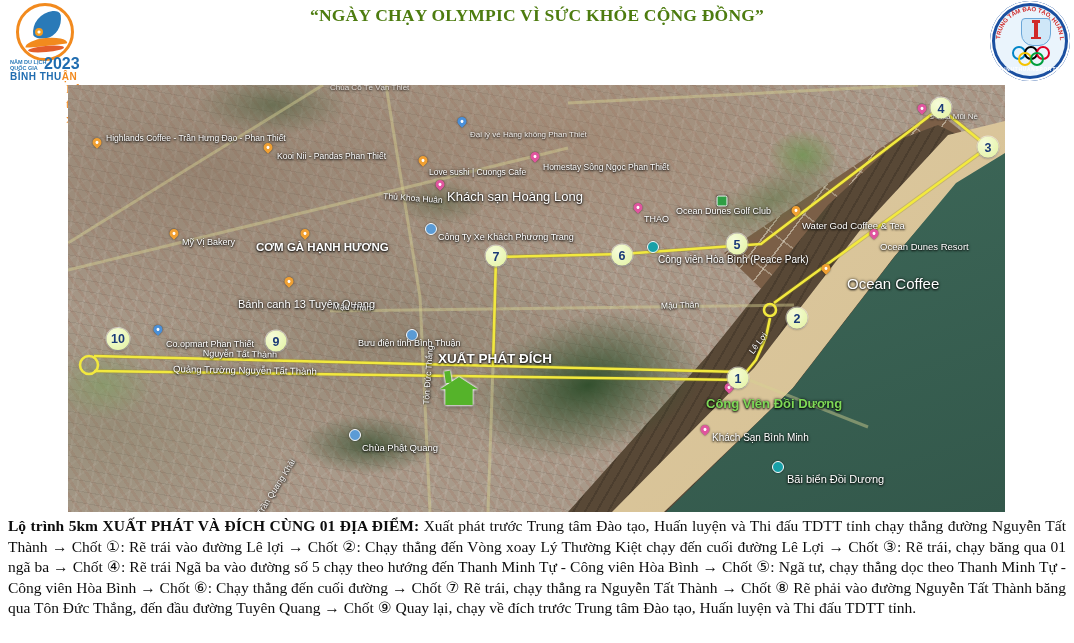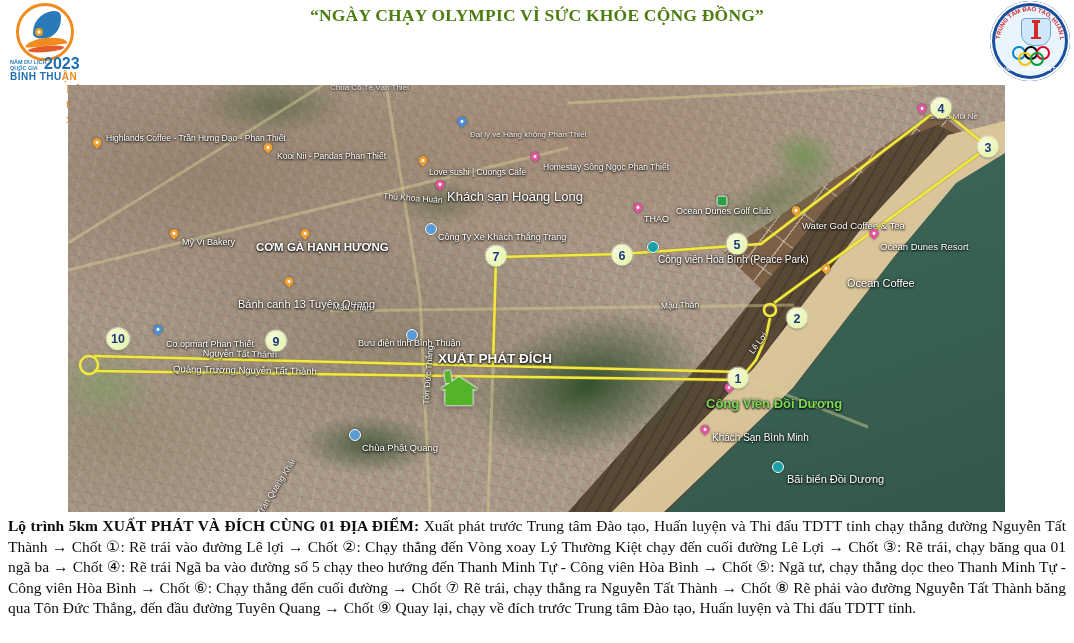--- a/index.html
+++ b/index.html
@@ -214,33 +214,33 @@
         <div class="poi-label" style="left: 379px; top: 111px; font-size: 13px;">Khách sạn Hoàng Long</div>
         <span class="pin hotel" style="left: 467px; top: 75px;"></span>
         <div class="poi-label" style="left: 475px; top: 82px; font-size: 8.5px;">Homestay Sông Ngọc Phan Thiết</div>
         <span class="pin food" style="left: 106px; top: 152px;"></span>
         <div class="poi-label" style="left: 114px; top: 157px; font-size: 9px;">Mỹ Vị Bakery</div>
         <span class="pin food" style="left: 237px; top: 152px;"></span>
         <div class="poi-label" style="left: 188px; top: 162px; font-size: 11.5px; font-weight: bold;">CƠM GÀ HẠNH HƯƠNG</div>
         <span class="pin food" style="left: 221px; top: 200px;"></span>
         <div class="poi-label" style="left: 170px; top: 219px; font-size: 11px;">Bánh canh 13 Tuyên Quang</div>
         <span class="dot dot-blue" style="left: 363px; top: 144px;"></span>
-        <div class="poi-label" style="left: 370px; top: 152px; font-size: 9px;">Công Ty Xe Khách Thắng Trang</div>
+        <div class="poi-label" style="left: 370px; top: 152px; font-size: 9px;">Công Ty Xe Khách Phương Trang</div>
         <span class="pin hotel" style="left: 570px; top: 126px;"></span>
         <div class="poi-label" style="left: 576px; top: 134px; font-size: 9px;">THAO</div>
         <span class="sq-green" style="left: 654px; top: 116px;"></span>
         <div class="poi-label" style="left: 608px; top: 126px; font-size: 9px;">Ocean Dunes Golf Club</div>
         <span class="dot dot-teal" style="left: 585px; top: 162px;"></span>
         <div class="poi-label" style="left: 590px; top: 174px; font-size: 10px;">Công viên Hòa Bình (Peace Park)</div>
         <span class="pin food" style="left: 728px; top: 129px;"></span>
         <div class="poi-label" style="left: 734px; top: 140px; font-size: 9.5px;">Water God Coffee &amp; Tea</div>
         <span class="pin hotel" style="left: 806px; top: 152px;"></span>
         <div class="poi-label" style="left: 812px; top: 161px; font-size: 9.5px;">Ocean Dunes Resort</div>
         <span class="pin food" style="left: 758px; top: 187px;"></span>
-        <div class="poi-label" style="left: 764px; top: 198px; font-size: 11px; padding-left: 15px;">Ocean Coffee</div>
+        <div class="poi-label" style="left: 764px; top: 198px; font-size: 15px; padding-left: 15px;">Ocean Coffee</div>
         <span class="pin hotel" style="left: 854px; top: 27px;"></span>
         <div class="poi-label" style="left: 862px; top: 31px; font-size: 8px; opacity: 0.8;">s'Villa Mũi Né</div>
         <span class="pin place" style="left: 90px; top: 248px;"></span>
         <div class="poi-label" style="left: 98px; top: 259px; font-size: 9px;">Co.opmart Phan Thiết</div>
         <span class="dot dot-blue" style="left: 344px; top: 250px;"></span>
         <div class="poi-label" style="left: 290px; top: 258px; font-size: 9px;">Bưu điện tỉnh Bình Thuận</div>
         <span class="dot dot-blue" style="left: 287px; top: 350px;"></span>
         <div class="poi-label" style="left: 294px; top: 362px; font-size: 9.5px;">Chùa Phật Quang</div>
         <span class="pin hotel" style="left: 637px; top: 348px;"></span>
         <div class="poi-label" style="left: 644px; top: 352px; font-size: 10px;">Khách Sạn Bình Minh</div>

